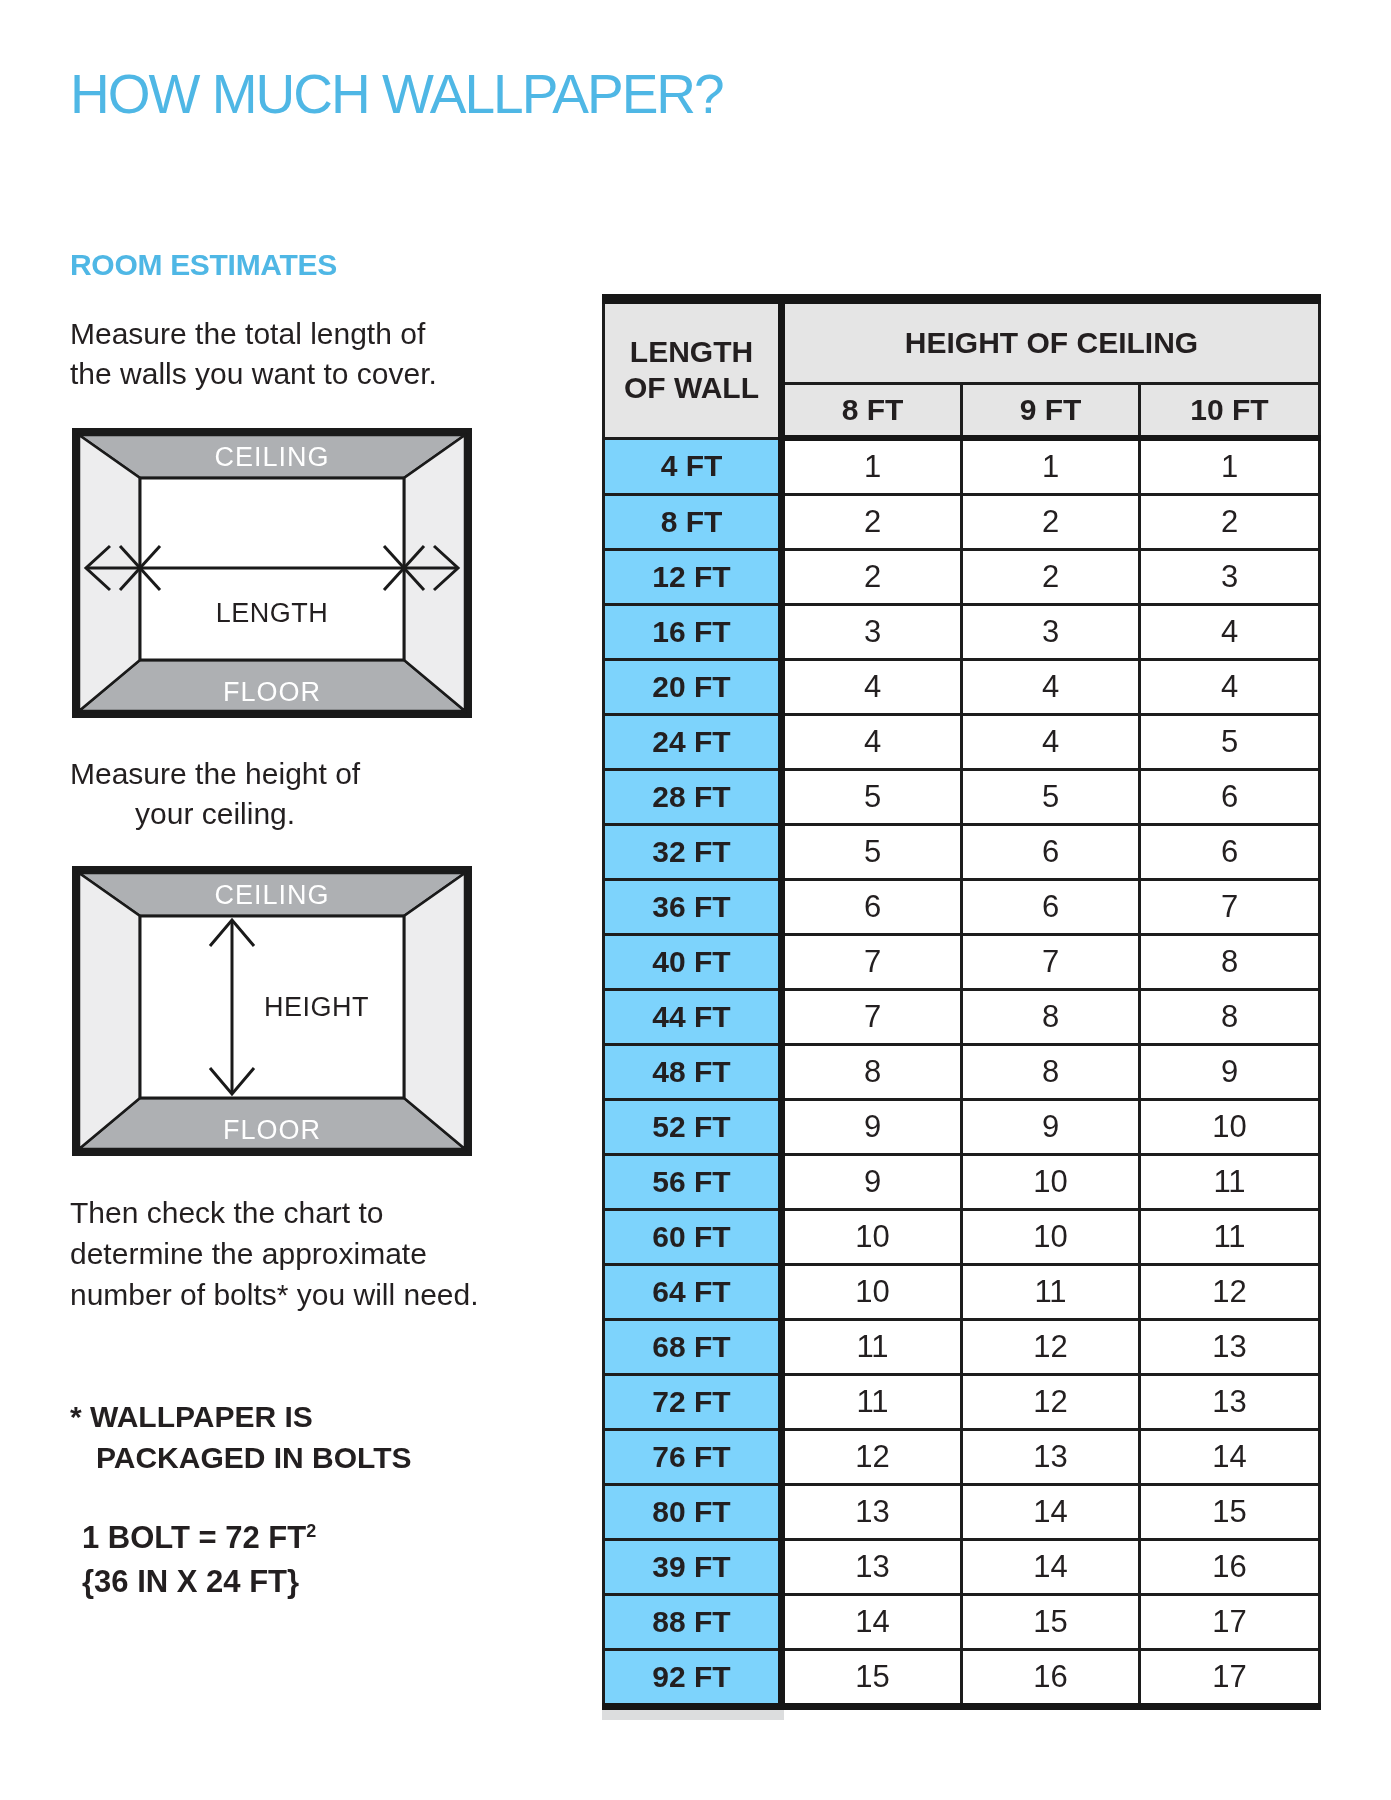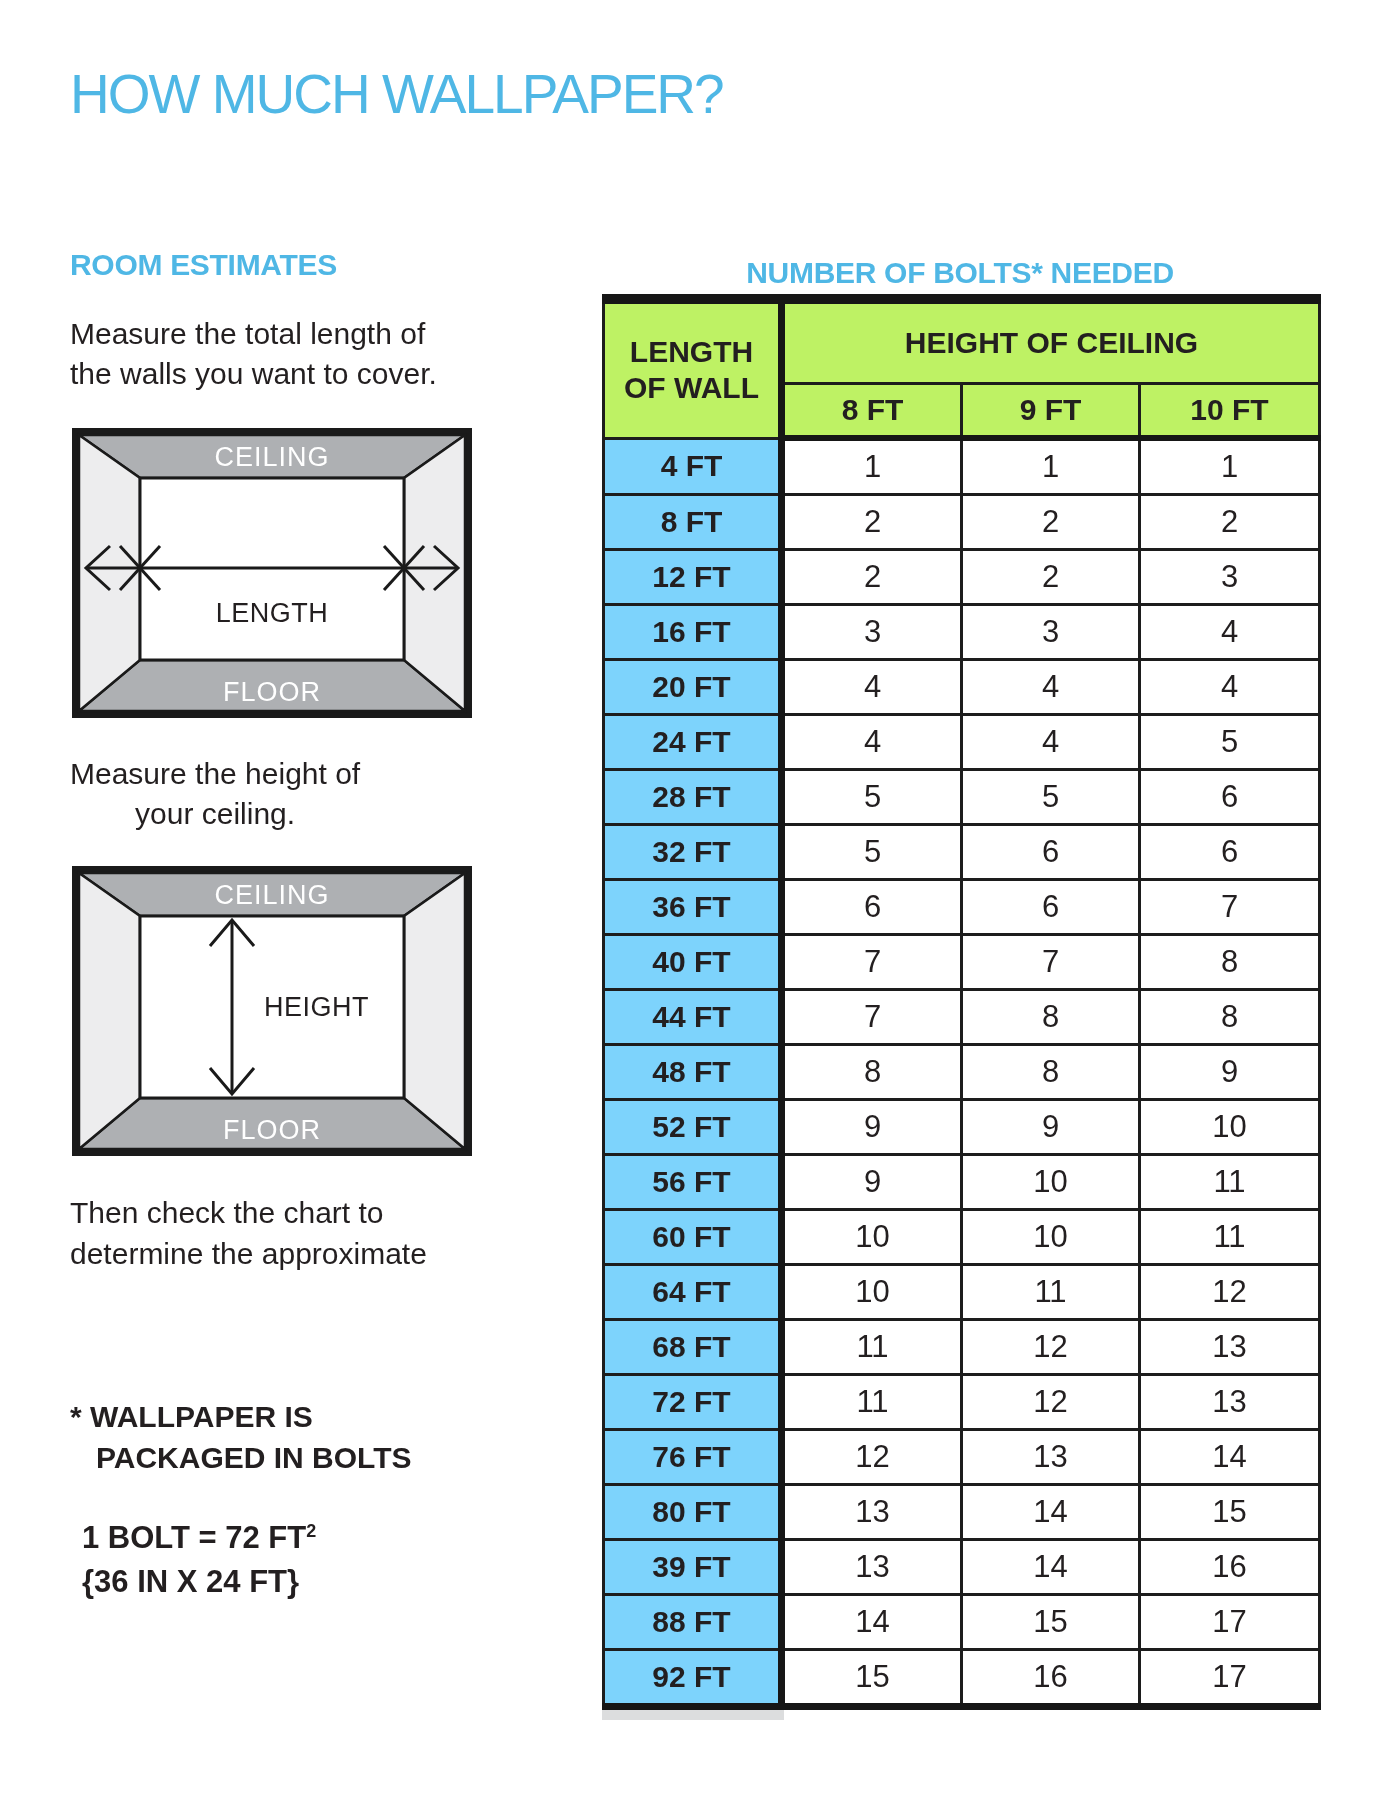--- a/index.html
+++ b/index.html
@@ -30,21 +30,21 @@
   
   .table-wrap{left:602px;top:294px;width:716px;}
   table.bolts{
     border-collapse:collapse;table-layout:fixed;width:716px;
     border-left:3px solid #1d1d1d;border-right:3px solid #1d1d1d;
     border-top:10px solid #161616;border-bottom:7px solid #161616;
   }
   table.bolts th,table.bolts td{
     border:3px solid #1d1d1d;text-align:center;vertical-align:middle;padding:0;
   }
-  table.bolts thead th{background:#bef264;font-weight:700;font-size:30px;}
+  table.bolts thead th{background:#e5e5e5;font-weight:700;font-size:30px;}
   th.corner{border-right:7px solid #161616 !important;line-height:36px;}
   th.colgroup-header{height:78px;}
   tr.ft-row th{height:50px;border-bottom:6px solid #161616;}
   table.bolts tbody th{
     background:#7dd3fc;font-weight:700;font-size:30px;height:52px;
     border-right:7px solid #161616;
   }
   table.bolts tbody td{background:#ffffff;font-weight:400;font-size:31px;height:52px;}
   .foot-strip{width:182px;height:10px;background:#dcddde;}
   
@@ -109,33 +109,33 @@
       <line x1="160" y1="54" x2="160" y2="228"></line>
       <polyline points="138,80 160,54 182,80"></polyline>
       <polyline points="138,202 160,228 182,202"></polyline>
     </g>
     <text x="192" y="150" text-anchor="start" class="dim-label">HEIGHT</text>
   </svg>
 
   <div class="abs body-text p3">
     <div>Then check the chart to</div>
     <div>determine the approximate</div>
+    <div>number of bolts* you will need.</div>
   </div>
 
   <div class="abs footnote">
     <div>* WALLPAPER IS</div>
     <div class="indent">PACKAGED IN BOLTS</div>
   </div>
 
   <div class="abs bolt-eq">
     <div><span>1 BOLT = 72 FT</span><sup>2</sup></div>
     <div>{36 IN X 24 FT}</div>
   </div>
 
-  <div class="abs section-heading table-heading">NUMBER OF BOLTS* NEEDED</div>
 
   <div class="abs table-wrap">
     <table class="bolts">
       <colgroup>
         <col style="width:178px">
           <col style="width:180px">
           <col style="width:178px">
           <col style="width:180px">
       </colgroup>
       <thead>

